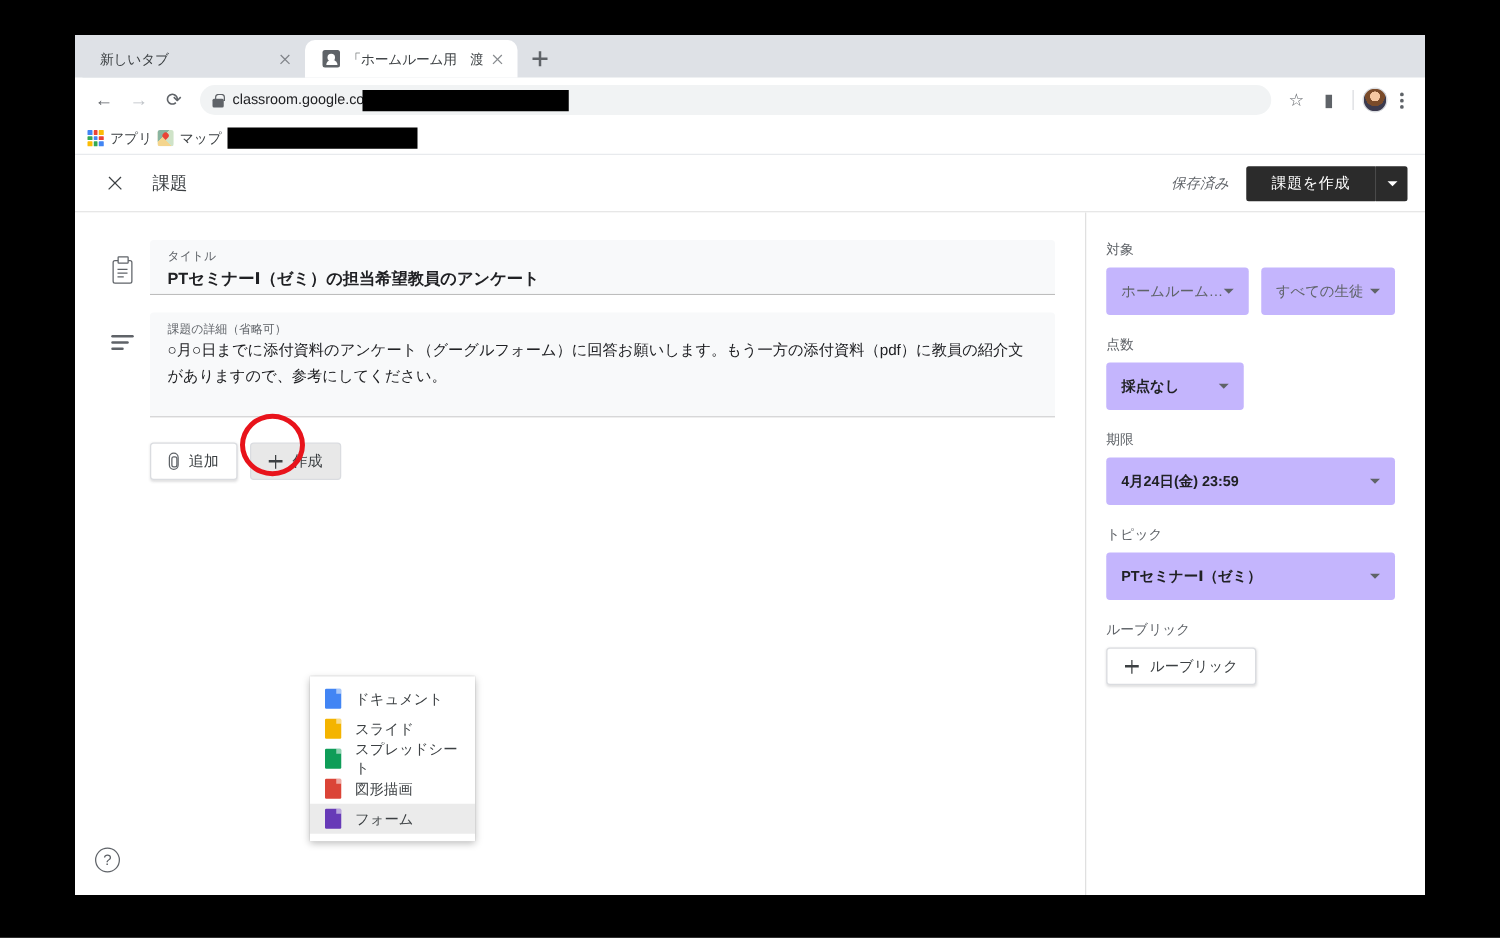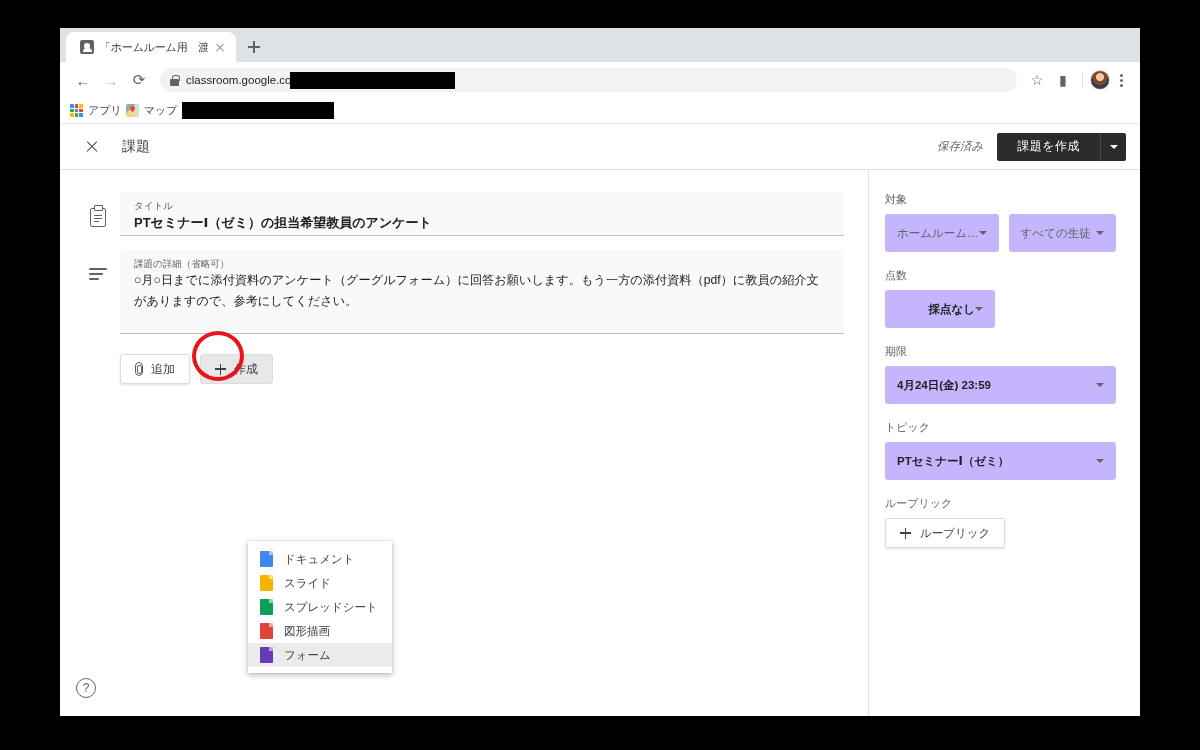--- a/index.html
+++ b/index.html
@@ -424,21 +424,21 @@
     border: 4.5px solid #e8131b;
     border-radius: 50%;
     pointer-events: none;
     z-index: 30;
   }
 
   
   .create-menu {
     position: absolute;
     left: 188px; top: 371px;
-    width: 144px;
+    width: 132px;
     background: #fff;
     box-shadow: 0 2px 6px rgba(0,0,0,.28), 0 0 1px rgba(0,0,0,.2);
     padding: 6px 0 6px 0;
     z-index: 20;
   }
   .menu-item {
     display: flex;
     align-items: center;
     gap: 11px;
     height: 24px;
@@ -510,20 +510,24 @@
     line-height: 1;
   }
 </style>
 </head>
 <body>
 
 <div id="root">
   <div class="browser">
 
     <div class="tabstrip">
+      <div class="tab inactive">
+        <span class="tab-title">新しいタブ</span>
+        <span class="tab-close"></span>
+      </div>
       <div class="tab active">
         <span class="tab-favicon"></span>
         <span class="tab-title">「ホームルーム用　渡邊クラス（</span>
         <span class="tab-close"></span>
       </div>
       <div class="tab-newtab"></div>
     </div>
 
     <div class="toolbar">
       <div class="nav-btn">←</div>
@@ -663,21 +667,21 @@
               </div>
               <div class="select-box placeholderish">
                 <span class="sel-text">すべての生徒</span>
                 <span class="caret-down grey"></span>
               </div>
             </div>
           </div>
 
           <div class="side-group">
             <div class="side-label">点数</div>
-            <div class="select-box" style="width:110px;justify-content:flex-end;">
+            <div class="select-box" style="width:110px;">
               <span class="sel-text">採点なし</span>
               <span class="caret-down grey"></span>
             </div>
           </div>
 
           <div class="side-group">
             <div class="side-label">期限</div>
             <div class="select-box">
               <span class="sel-text">4月24日(金) 23:59</span>
               <span class="caret-down grey"></span>

